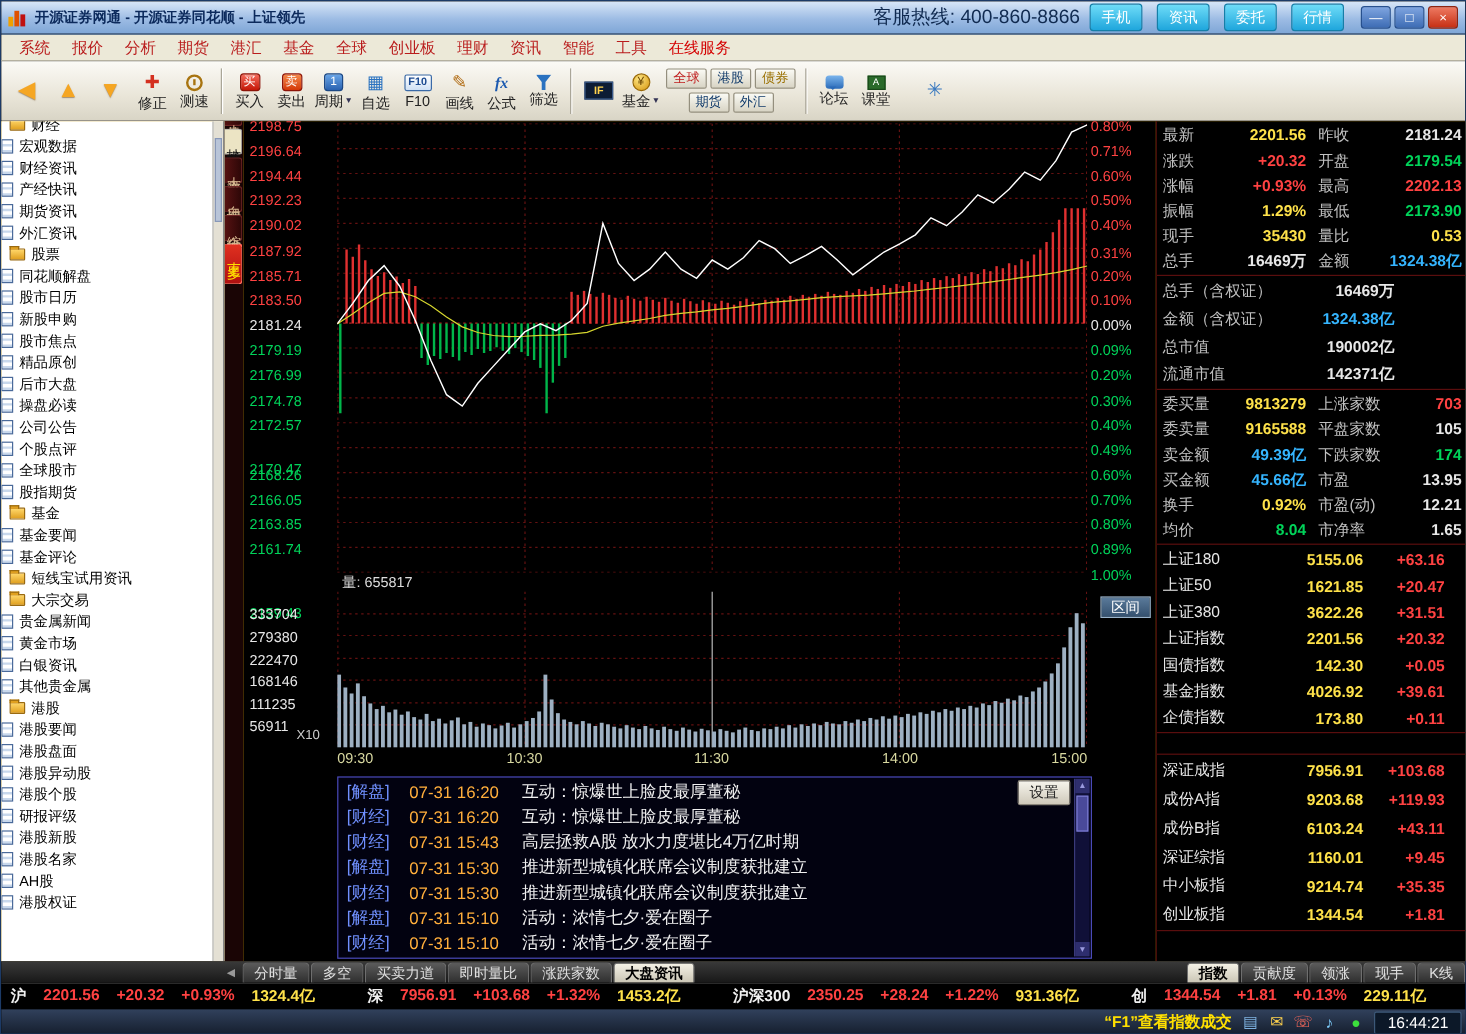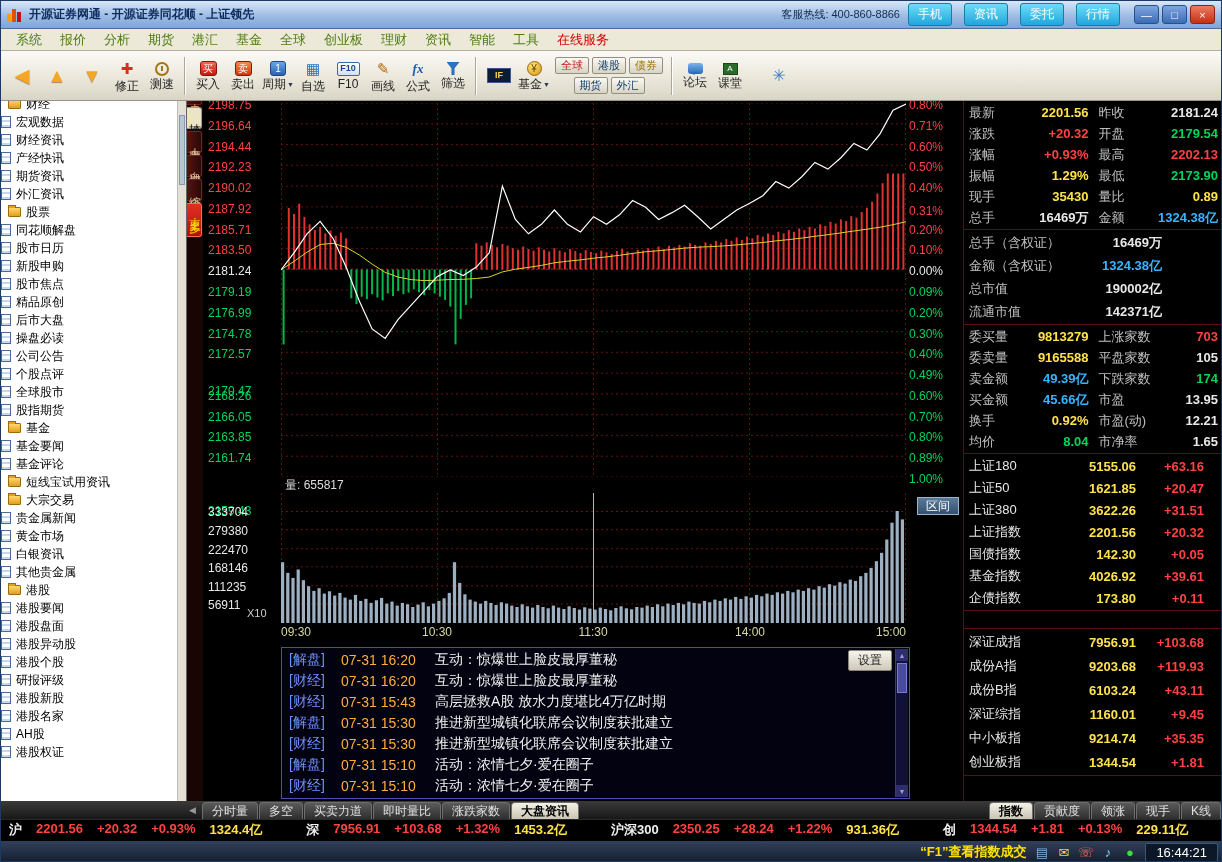--- a/index.html
+++ b/index.html
@@ -6,29 +6,29 @@
 body{font-family:"Liberation Sans","DejaVu Sans",sans-serif;background:#555}
 .window{position:relative;width:1222px;height:862px;background:#000;border:1px solid #1c3a66;overflow:hidden;font-size:12px}
 
 .titlebar{height:28px;display:flex;align-items:center;gap:8px;padding:0 6px;background:linear-gradient(#d9e7f8,#9dbce4 55%,#7ea6d6);border-bottom:1px solid #4d6f9d}
 .logo{display:flex;gap:1px;align-items:flex-end;height:14px}
 .logo i{display:block;width:4px}
 .logo i:nth-child(1){height:8px;background:#f0a000}
 .logo i:nth-child(2){height:13px;background:#e05000}
 .logo i:nth-child(3){height:10px;background:#c01010}
 .title{font-weight:bold;color:#0c2a5c;font-size:12px;white-space:nowrap}
-.hotline{margin-left:auto;color:#102a50;font-size:11px;white-space:nowrap}
+.hotline{margin-left:auto;color:#102a50;font-size:16px;white-space:nowrap}
 .quick{display:flex;gap:12px}
 .qbtn{background:linear-gradient(#6edcf8,#1fa6dc);border:1px solid #147fa8;color:#fff;padding:2px 9px;border-radius:3px;font-size:12px;white-space:nowrap}
 .winbtns{display:flex;gap:3px;margin-left:6px}
 .wb{width:25px;height:19px;display:flex;align-items:center;justify-content:center;color:#fff;font-size:11px;border-radius:3px;border:1px solid #27508e;background:linear-gradient(#7fa5e0,#3d6cb4)}
 .wb.close{background:linear-gradient(#ee7a62,#c62f14);border-color:#8e2410}
 
 .menubar{height:22px;background:#ece9d8;border-bottom:1px solid #b4b0a0;display:flex;align-items:center;padding:0 6px}
-.menu-item{padding:2px 9px;color:#4d7c0f;font-size:13px;white-space:nowrap}
+.menu-item{padding:2px 9px;color:#b91c1c;font-size:13px;white-space:nowrap}
 .menu-item.accent{color:#d40000}
 
 .toolbar{height:50px;background:linear-gradient(#fbfaf6,#e9e5d8 60%,#d9d5c6);border-bottom:1px solid #98948a;display:flex;align-items:center;padding:0 4px;gap:1px}
 .tb-btn{display:flex;flex-direction:column;align-items:center;justify-content:center;min-width:34px;height:44px;gap:2px}
 .tb-label-wrap{display:flex;align-items:center}
 .tb-label{font-size:12px;color:#222;line-height:1;white-space:nowrap}
 .caret{font-size:7px;color:#335;margin-left:1px}
 .tb-sep{width:2px;height:38px;margin:0 4px;border-left:1px solid #aaa698;border-right:1px solid #fff}
 .tb-icon{display:flex;align-items:center;justify-content:center;height:18px;line-height:1}
 .icon-nav{font-size:19px;color:#f5a623;text-shadow:0 1px 1px rgba(90,50,0,.5)}
@@ -865,21 +865,21 @@
               <span class="rp-val c-green">2173.90</span>
             </div>
           </div>
           <div class="rp-pair-row">
             <div class="rp-cell">
               <span class="rp-label">现手</span>
               <span class="rp-val c-yellow">35430</span>
             </div>
             <div class="rp-cell">
               <span class="rp-label">量比</span>
-              <span class="rp-val c-yellow">0.89</span>
+              <span class="rp-val c-yellow">0.53</span>
             </div>
           </div>
           <div class="rp-pair-row">
             <div class="rp-cell">
               <span class="rp-label">总手</span>
               <span class="rp-val c-white">16469万</span>
             </div>
             <div class="rp-cell">
               <span class="rp-label">金额</span>
               <span class="rp-val c-cyan">1324.38亿</span>

